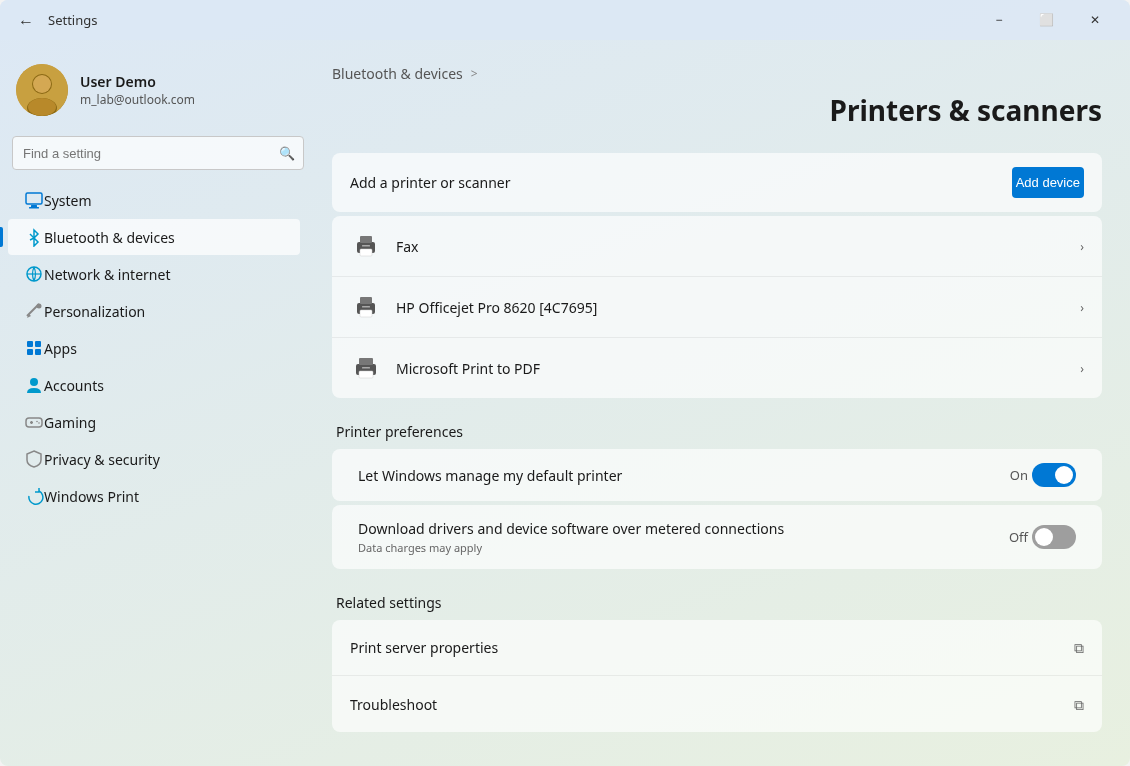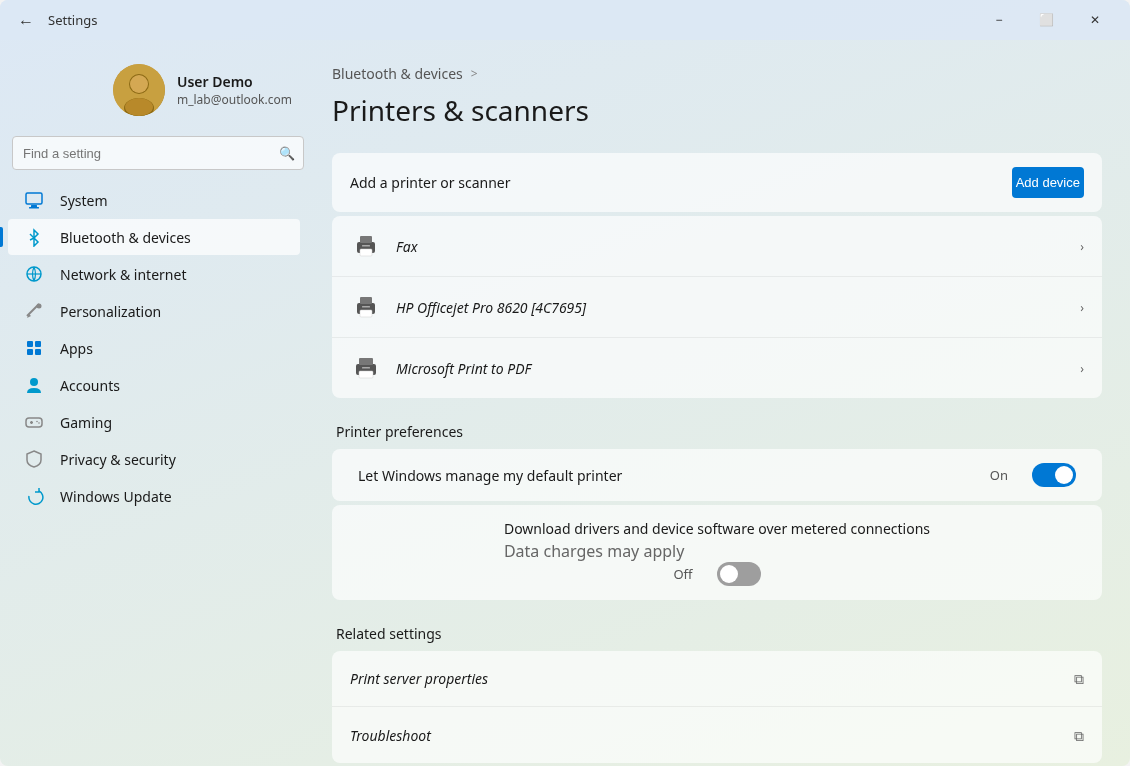--- a/index.html
+++ b/index.html
@@ -70,21 +70,20 @@
       flex-shrink: 0;
       padding: 12px 0;
       overflow-y: auto;
       background: transparent;
     }
     .user-profile {
       display: flex;
       align-items: center;
       padding: 12px 16px 20px 16px;
       gap: 12px;
-      justify-content: flex-end;
     }
     .avatar {
       width: 52px; height: 52px;
       border-radius: 50%;
       background: linear-gradient(135deg, #b8892a 0%, #d4a853 50%, #8b6914 100%);
       display: flex; align-items: center; justify-content: center;
       font-size: 28px;
       overflow: hidden;
       flex-shrink: 0;
     }
@@ -111,21 +110,21 @@
       right: 8px; top: 50%;
       transform: translateY(-50%);
       color: #666;
       font-size: 13px;
     }
 
     .nav-item {
       display: flex;
       align-items: center;
       padding: 8px 16px;
-      gap: 16px;
+      gap: 0;
       cursor: pointer;
       border-radius: 4px;
       margin: 1px 8px;
       position: relative;
       font-size: 14px;
       color: #1a1a1a;
     }
     .nav-item.active {
       background: rgba(255,255,255,0.7);
     }
@@ -157,23 +156,24 @@
       color: #555;
       margin-bottom: 8px;
       display: flex;
       align-items: center;
       gap: 8px;
     }
     .breadcrumb-link { color: #555; }
     .breadcrumb-sep { font-size: 12px; color: #888; }
     .page-title {
       font-size: 28px;
-      font-weight: 400;
+      font-weight: 700;
       color: #1a1a1a;
       margin-bottom: 24px;
+      text-align: right;
     }
 
     .card {
       background: rgba(255,255,255,0.65);
       border-radius: 8px;
       margin-bottom: 4px;
       overflow: hidden;
     }
     .card-row {
       display: flex;
@@ -205,43 +205,43 @@
       cursor: pointer;
       font-weight: 500;
     }
 
     .printer-icon-wrap {
       width: 32px; height: 32px;
       margin-right: 14px;
       display: flex; align-items: center; justify-content: center;
       flex-shrink: 0;
     }
-    .row-label { font-size: 14px; color: #1a1a1a; flex: 1; font-style: italic; }
+    .row-label { font-size: 14px; color: #1a1a1a; flex: 1; }
     .chevron { font-size: 12px; color: #666; margin-left: auto; }
     .ext-icon { font-size: 14px; color: #666; margin-left: auto; }
 
     .section-title {
       font-size: 14px;
       font-weight: 400;
       color: #1a1a1a;
       padding: 20px 4px 8px 4px;
     }
 
     .toggle-row {
       display: flex;
       align-items: center;
       padding: 14px 26px;
       background: rgba(255,255,255,0.65);
       border-radius: 8px;
       margin-bottom: 4px;
     }
     .toggle-row-info { flex: 1; }
     .toggle-label { font-size: 14px; color: #1a1a1a; }
-    .toggle-sublabel { font-size: 16px; color: #666; margin-top: 2px; }
-    .toggle-right { display: flex; align-items: center; gap: 24px; }
+    .toggle-sublabel { font-size: 11px; color: #666; margin-top: 2px; }
+    .toggle-right { display: flex; align-items: center; gap: 4px; }
     .toggle-state { font-size: 13px; color: #555; }
 
     .toggle {
       position: relative;
       width: 44px; height: 24px;
       cursor: pointer;
     }
     .toggle input { opacity: 0; width: 0; height: 0; }
     .toggle-slider {
       position: absolute;
@@ -393,21 +393,21 @@
             </span>
     <span>Privacy &amp; security</span>
   </div>
           <div class="nav-item">
     <span class="nav-icon">
               <svg width="20" height="20" viewBox="0 0 20 20">
                 <path d="M15 5 A7 7 0 1 1 5 10" fill="none" stroke="#0099cc" stroke-width="1.5"></path>
                 <polyline points="15,2 15,6 11,6" fill="none" stroke="#0099cc" stroke-width="1.5"></polyline>
               </svg>
             </span>
-    <span>Windows Update</span>
+    <span>Windows Print</span>
   </div>
         </div>
     </div>
 
     <div class="content">
 
       <div class="breadcrumb">
         <span class="breadcrumb-link">Bluetooth &amp; devices</span>
         <span class="breadcrumb-sep">&gt;</span>
       </div>
@@ -467,21 +467,21 @@
 
     </div>
     <div class="toggle-right">
       <span class="toggle-state">On</span>
       <label class="toggle on">
         <input type="checkbox" checked="" style="">
         <span class="toggle-slider"></span>
       </label>
     </div>
   </div>
-          <div class="toggle-row" style="border-radius: 8px; margin-bottom: 4px; flex-direction: column;">
+          <div class="toggle-row" style="border-radius: 8px; margin-bottom: 4px;">
     <div class="toggle-row-info">
       <div class="toggle-label">Download drivers and device software over metered connections</div>
       <div class="toggle-sublabel">Data charges may apply</div>
     </div>
     <div class="toggle-right">
       <span class="toggle-state">Off</span>
       <label class="toggle off">
         <input type="checkbox" style="">
         <span class="toggle-slider"></span>
       </label>

